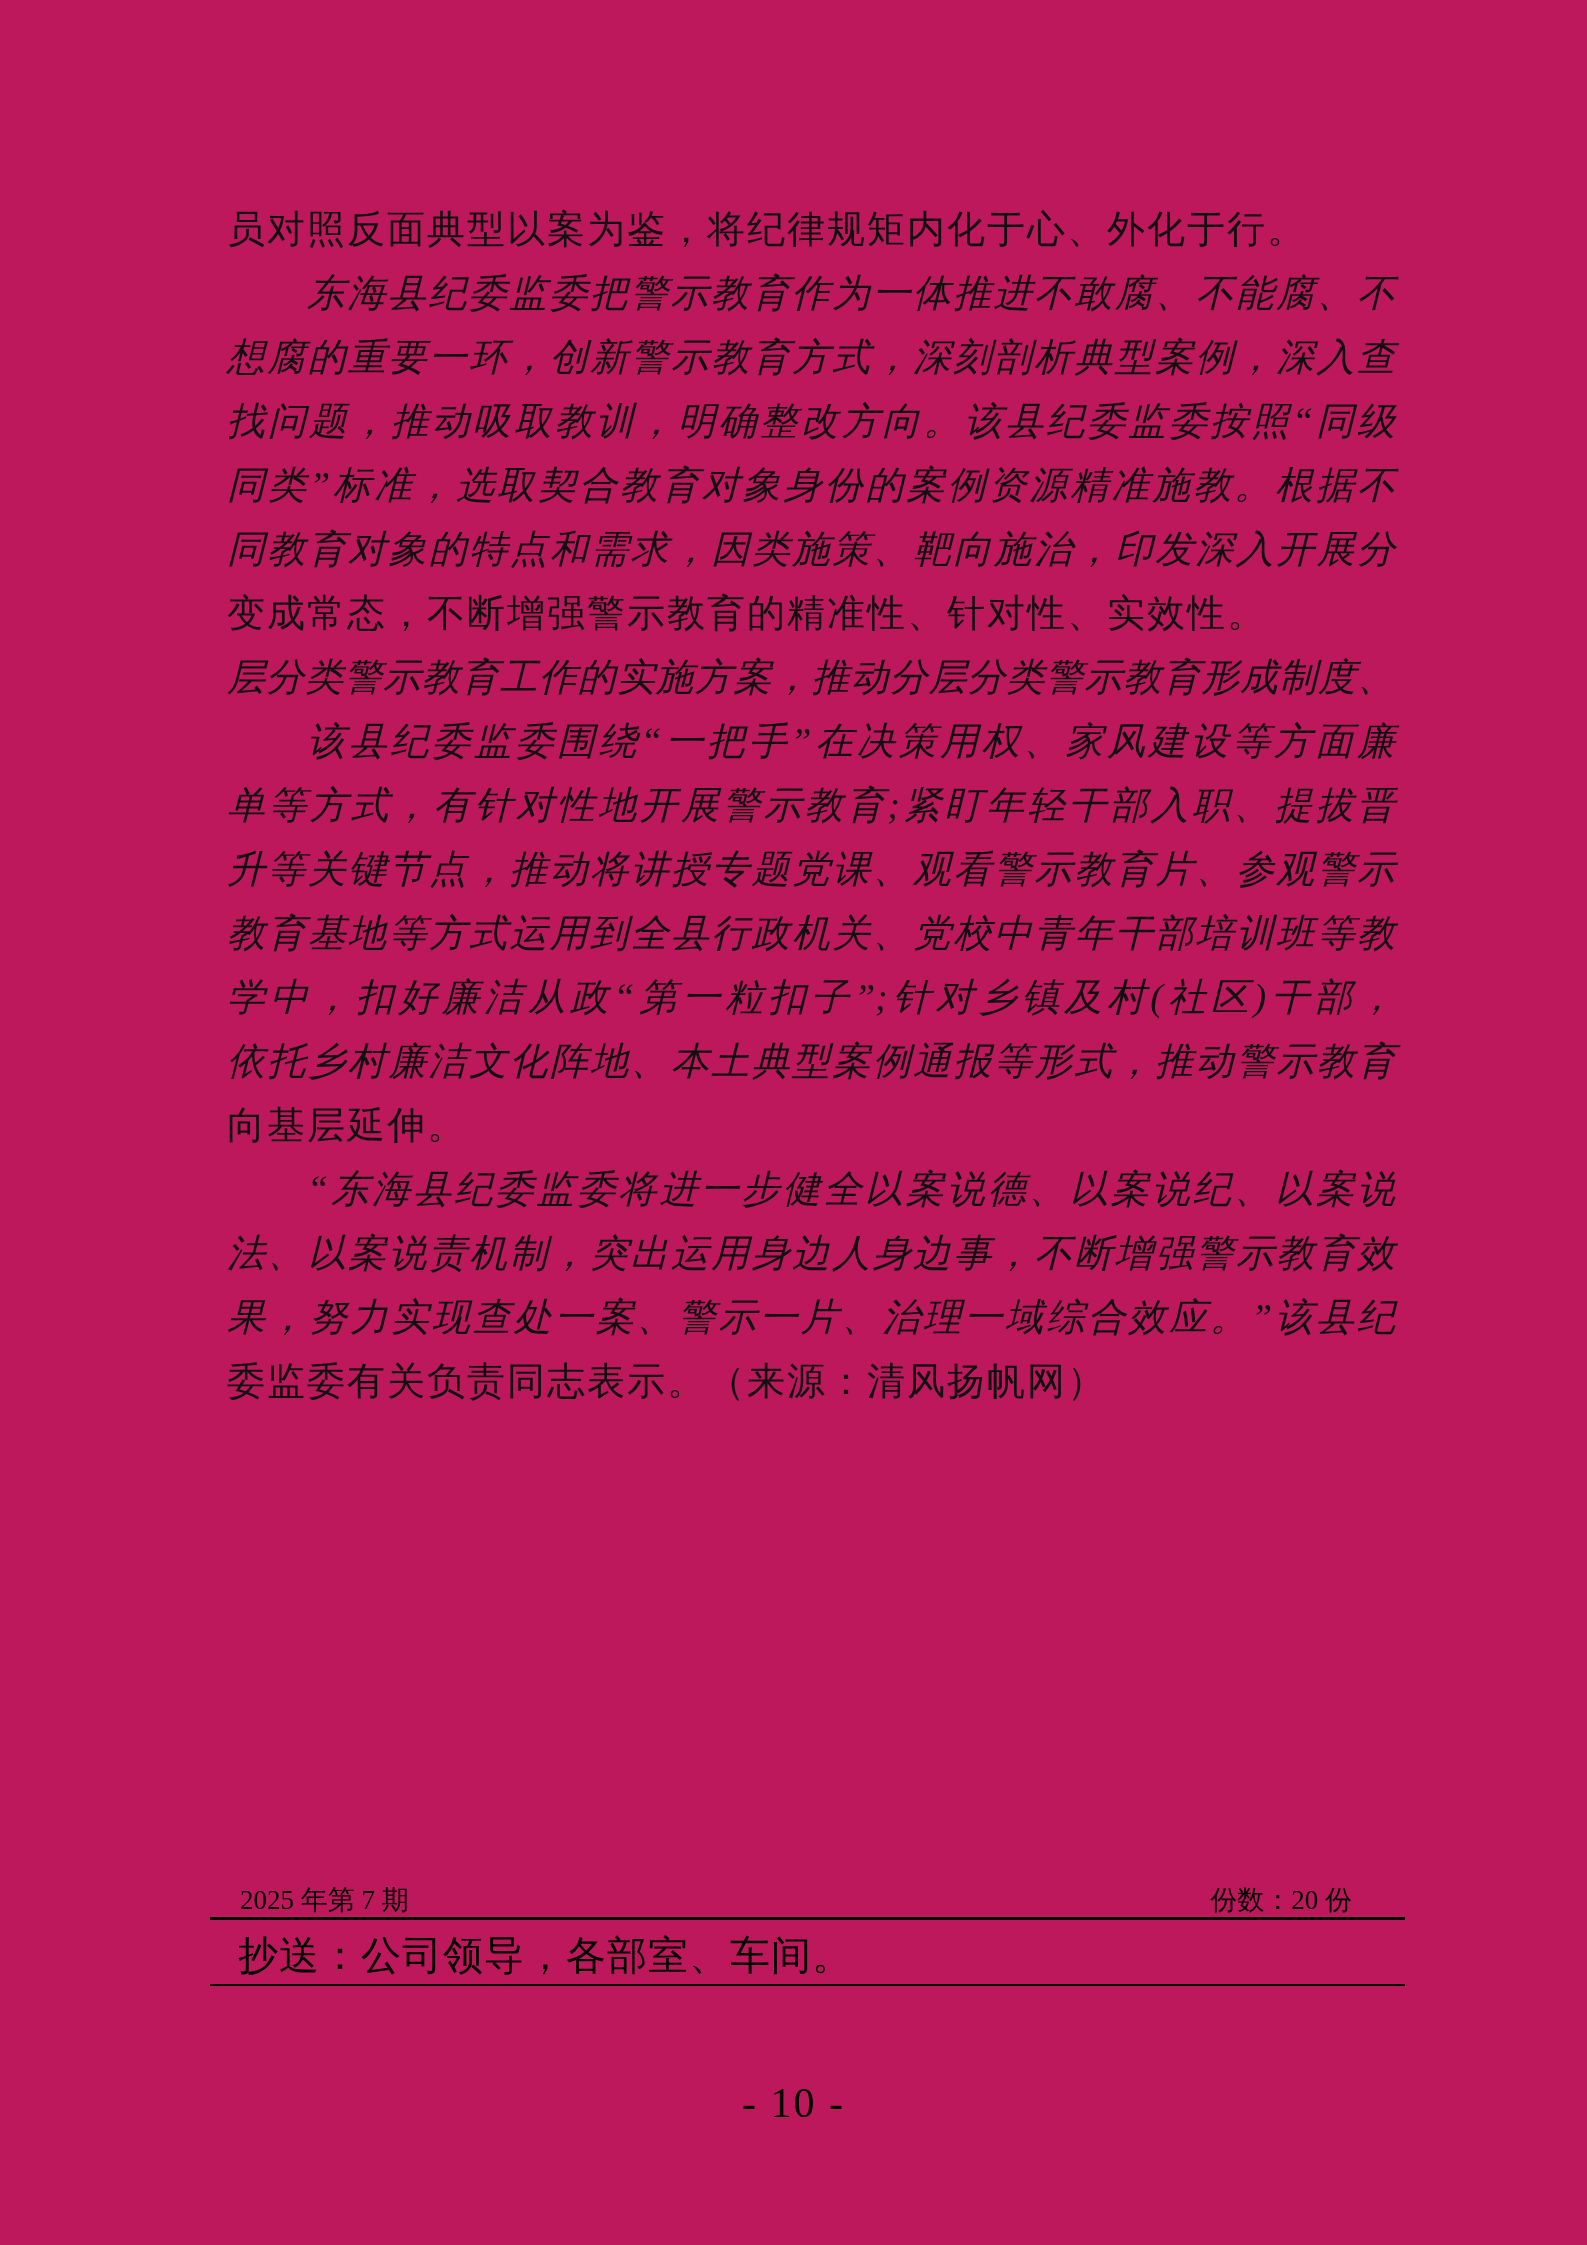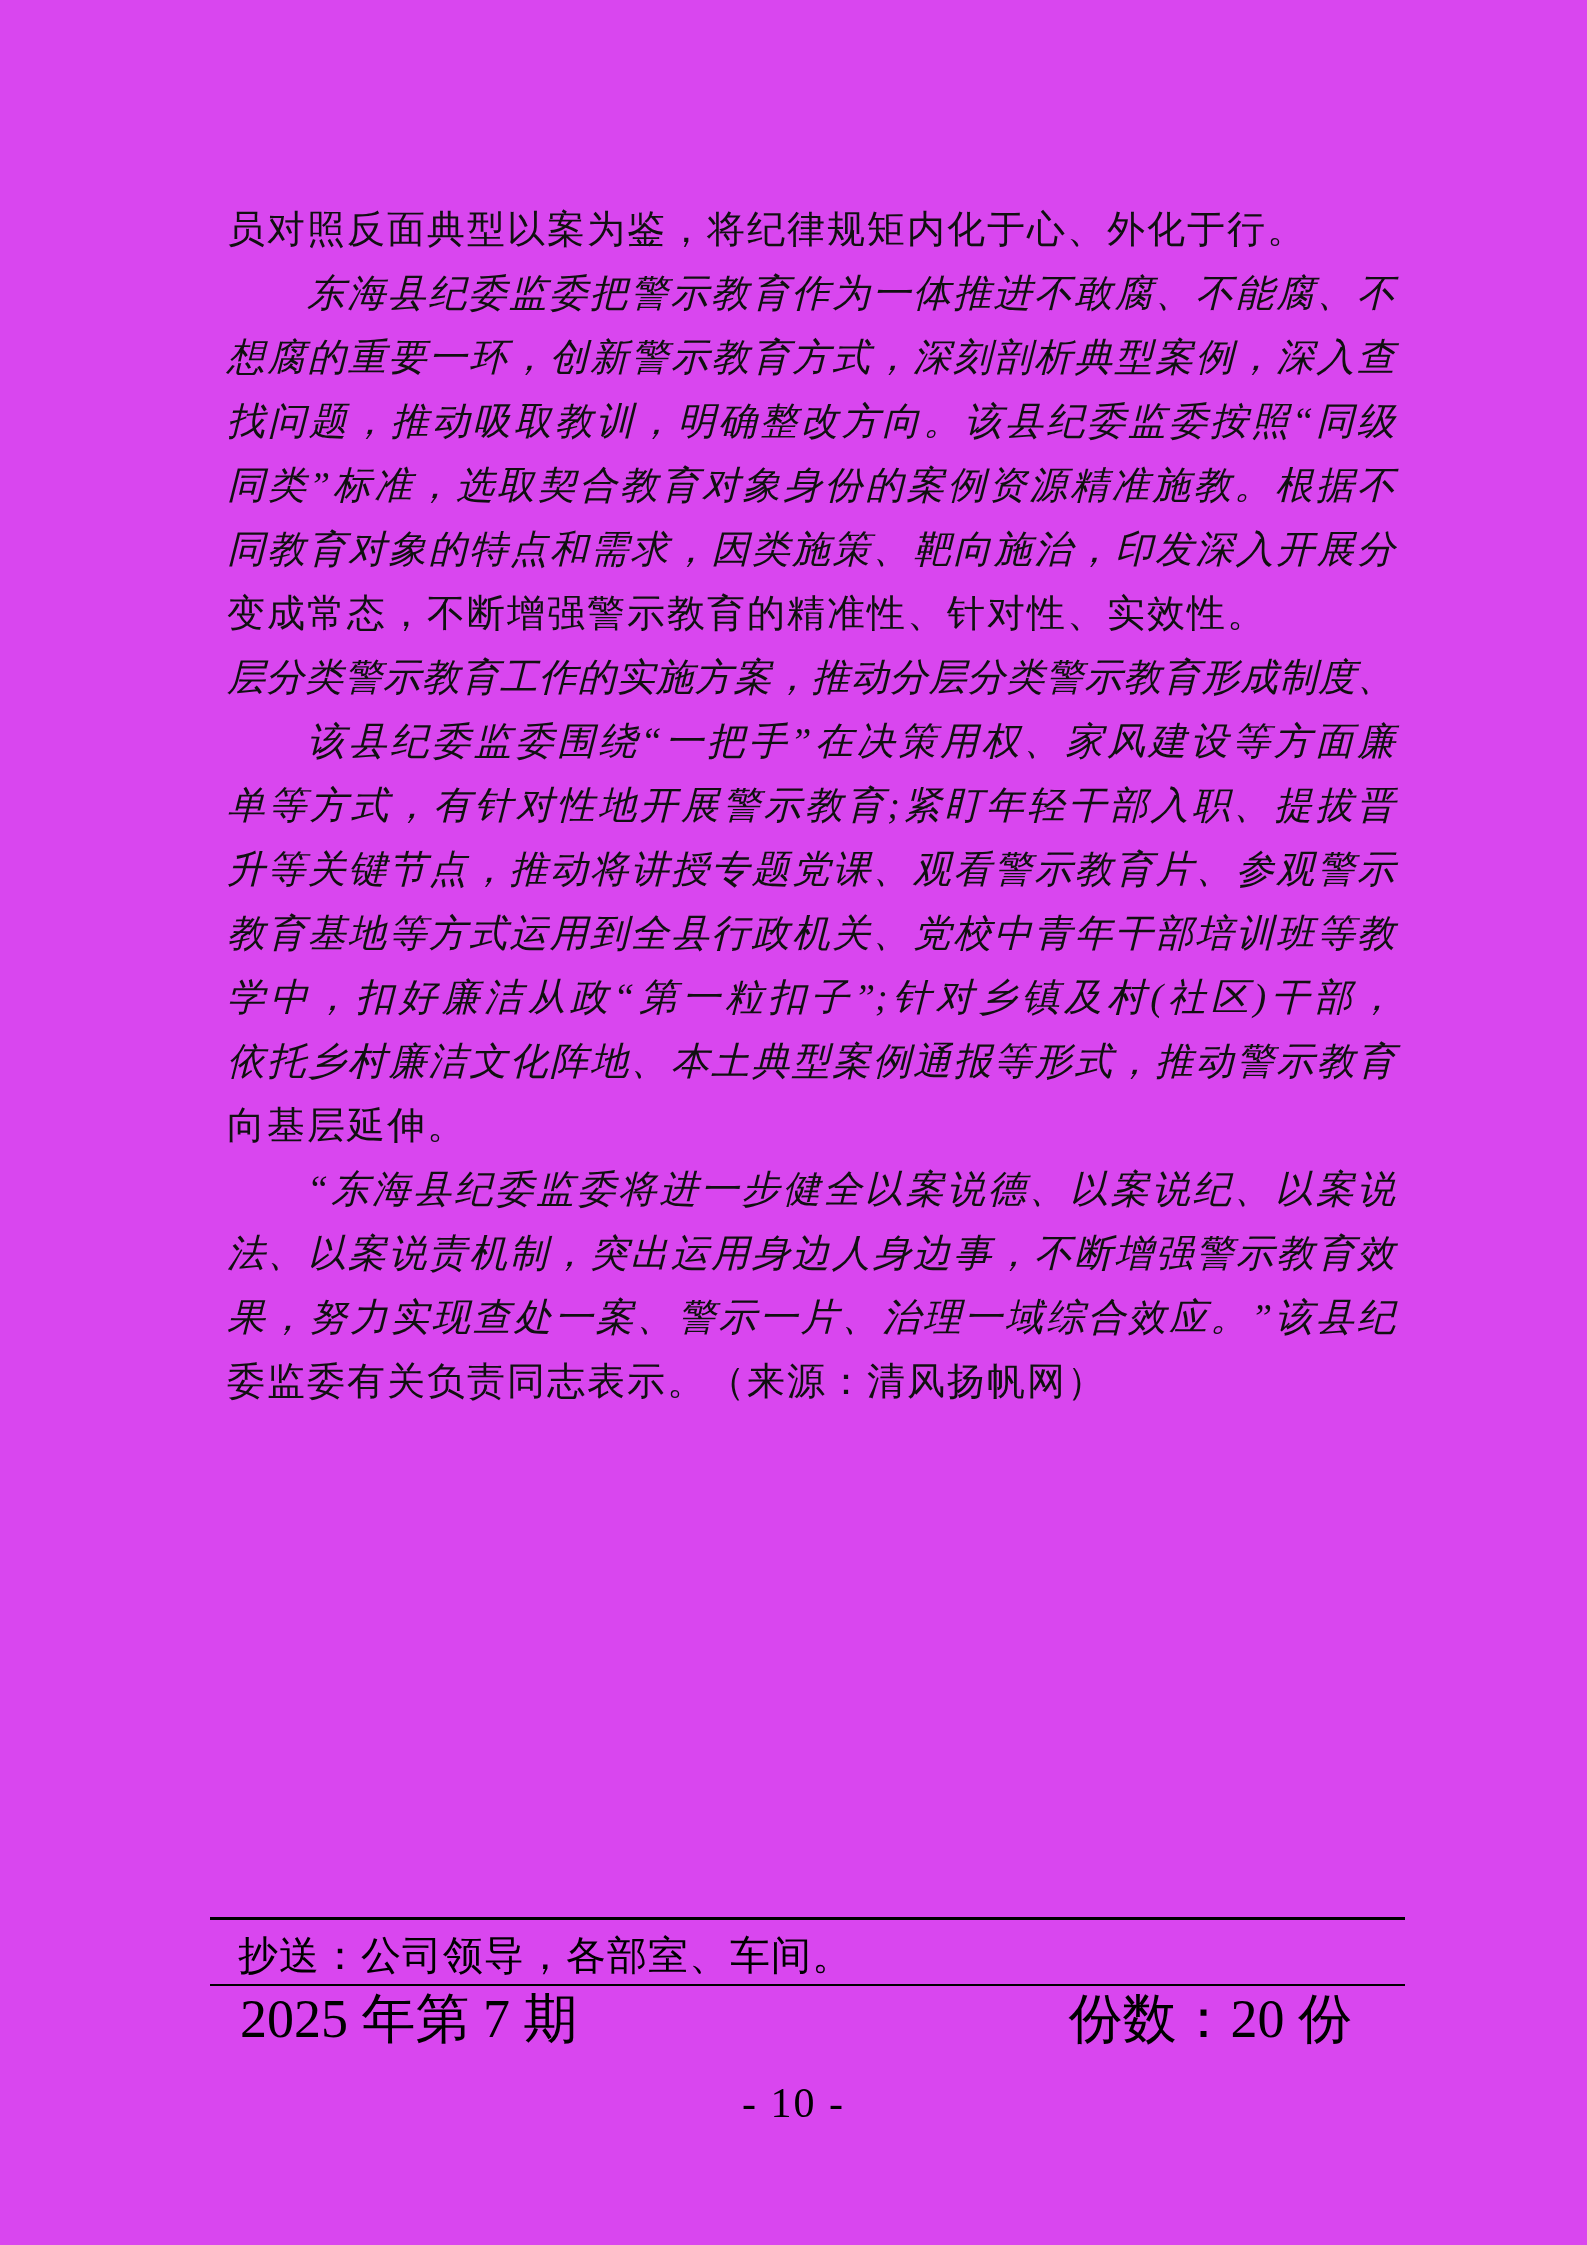--- a/index.html
+++ b/index.html
@@ -4,21 +4,21 @@
 <style>
   html, body {
     margin: 0;
     padding: 0;
     background: #ffffff;
   }
   .page {
     position: relative;
     width: 1587px;
     height: 2245px;
-    background: #d946ef;
+    background: #be185d;
     color: #000000;
     font-family: "Liberation Serif", "DejaVu Serif", serif;
     overflow: hidden;
   }
   
   .body-text {
     position: absolute;
     left: 227px;
     top: 197px;
     width: 1168px;
@@ -60,25 +60,25 @@
     left: 238px;
     top: 1931px;
     font-size: 40px;
     line-height: 50px;
     letter-spacing: 1px;
     white-space: nowrap;
   }
   .issue-row {
     position: absolute;
     left: 240px;
-    top: 1994px;
+    top: 1875px;
     width: 1112px;
     display: flex;
     justify-content: space-between;
-    font-size: 54px;
+    font-size: 27px;
     line-height: 50px;
     white-space: nowrap;
   }
   .page-number {
     position: absolute;
     left: 0;
     top: 2078px;
     width: 100%;
     text-align: center;
     font-size: 42px;

